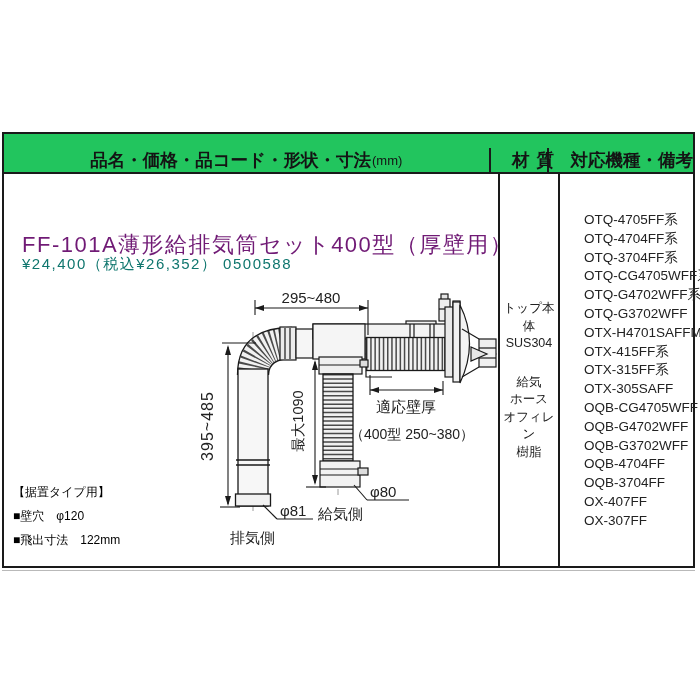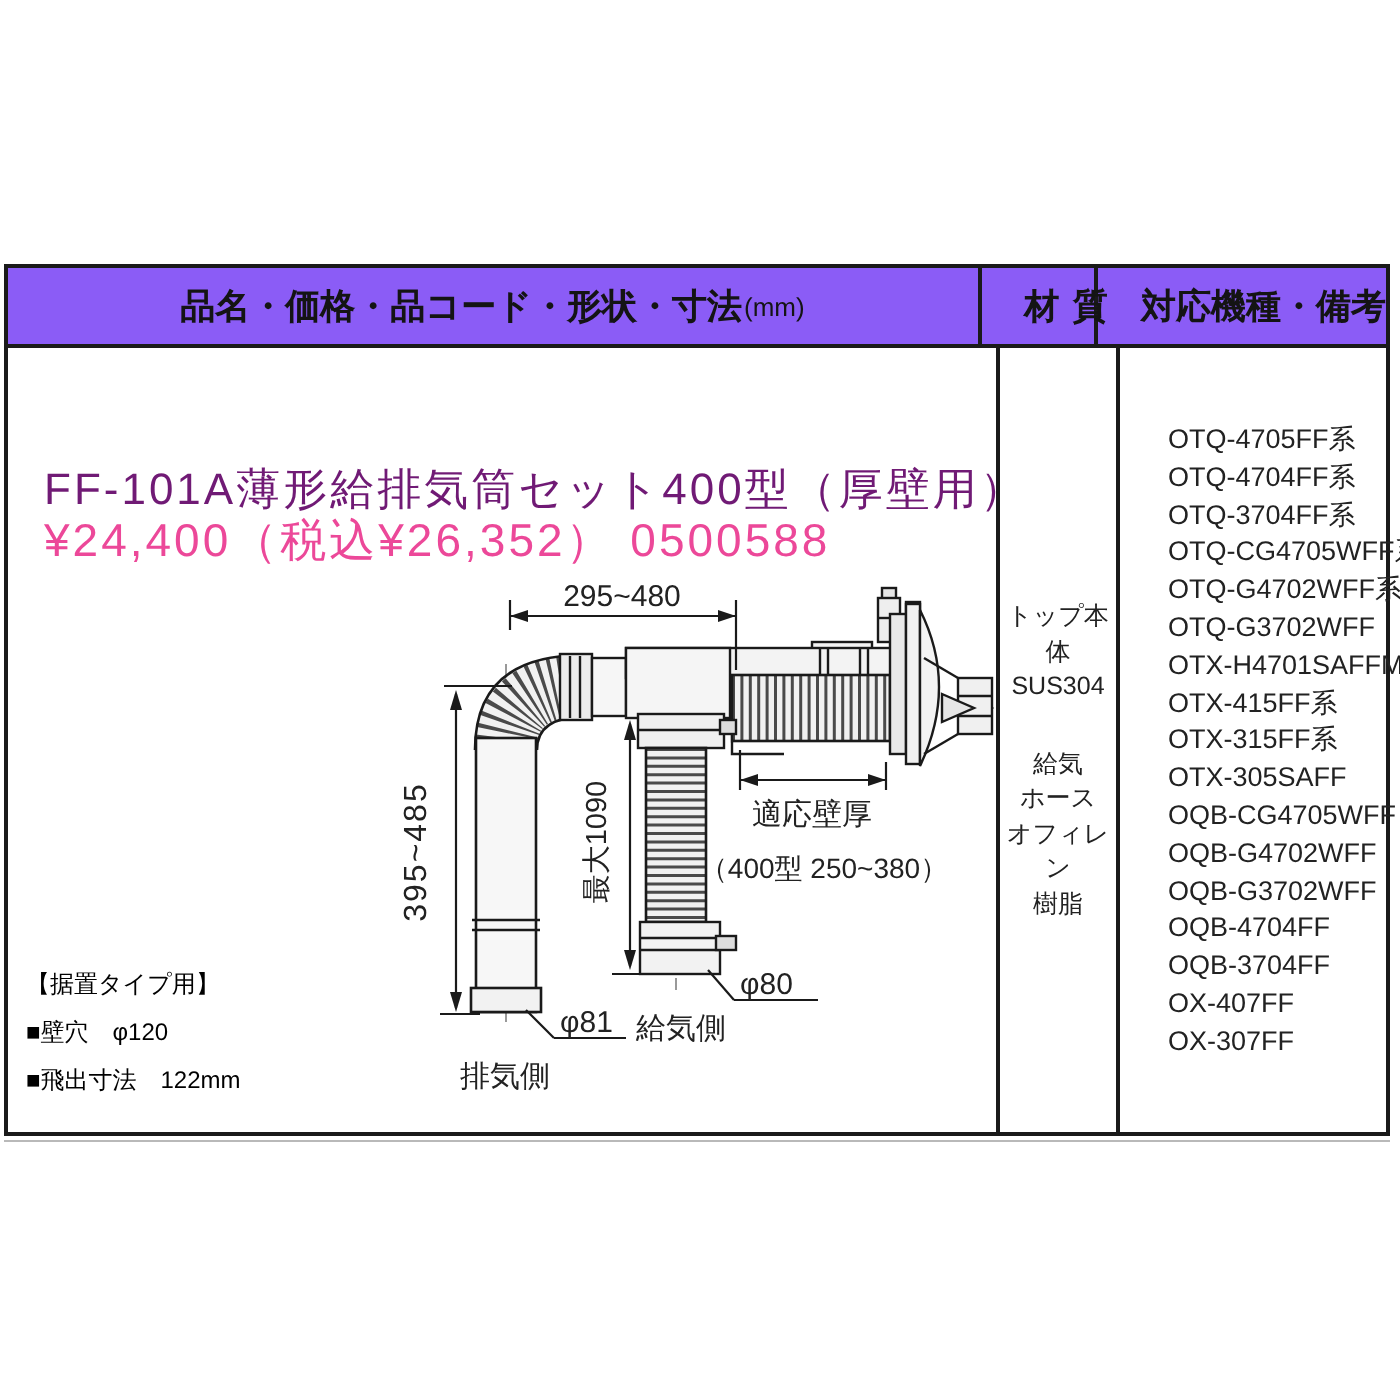--- a/index.html
+++ b/index.html
@@ -12,38 +12,39 @@
     overflow: hidden;
   }
   .spec-table {
     position: absolute; left: 2px; top: 132px;
     width: 693px; height: 436px;
     border: 2px solid #1a1a1a;
     background: #fff;
   }
   .thead {
     display: flex; height: 40px;
-    background: #8b5cf6;
+    background: #22c55e;
     border-bottom: 2px solid #1a1a1a;
+    align-items: flex-end;
   }
   .th {
     display: flex; align-items: center; justify-content: center;
     font-weight: bold; font-size: 17.5px; color: #141414;
     white-space: nowrap;
   }
   .th1 { width: 494px; border-right: 2px solid #1a1a1a; }
   .th2 { width: 58px;  border-right: 2px solid #1a1a1a; letter-spacing: 1px; padding-left: 30px; }
   .th3 { flex: 1; padding-left: 22px; }
   .unit { font-size: 13px; font-weight: normal; margin-left: 1px; }
   .tbody { position: relative; width: 689px; height: 392px; background: #fff; }
   .vdiv { position: absolute; top: 0; bottom: 0; width: 2px; background: #1a1a1a; }
   .vdiv.d1 { left: 494px; }
   .vdiv.d2 { left: 554px; }
   .product-name  { position: absolute; left: 18px; top: 56px;  font-size: 22px; letter-spacing: 1.5px; color: #701a75; white-space: nowrap; }
-  .product-price { position: absolute; left: 18px; top: 81px;  font-size: 23px; letter-spacing: 1.5px; color: #ec4899; white-space: nowrap; }
+  .product-price { position: absolute; left: 18px; top: 81px;  font-size: 15px; letter-spacing: 1.5px; color: #0f766e; white-space: nowrap; }
   .install-notes { position: absolute; left: 9px;  top: 306px; font-size: 12px; line-height: 24px; color: #000000; white-space: nowrap; }
   .material-col  {
     position: absolute; left: 496px; top: 114px; width: 58px;
     font-size: 12.5px; line-height: 17.5px; text-align: center; color: #222; margin-top: 12px;
   }
   .material-group2 { margin-top: 21px; }
   .models-col {
     position: absolute; left: 568px; top: 37px; width: 133px;
     font-size: 13.5px; line-height: 18.8px; color: #222;
     padding-left: 12px; white-space: nowrap;

